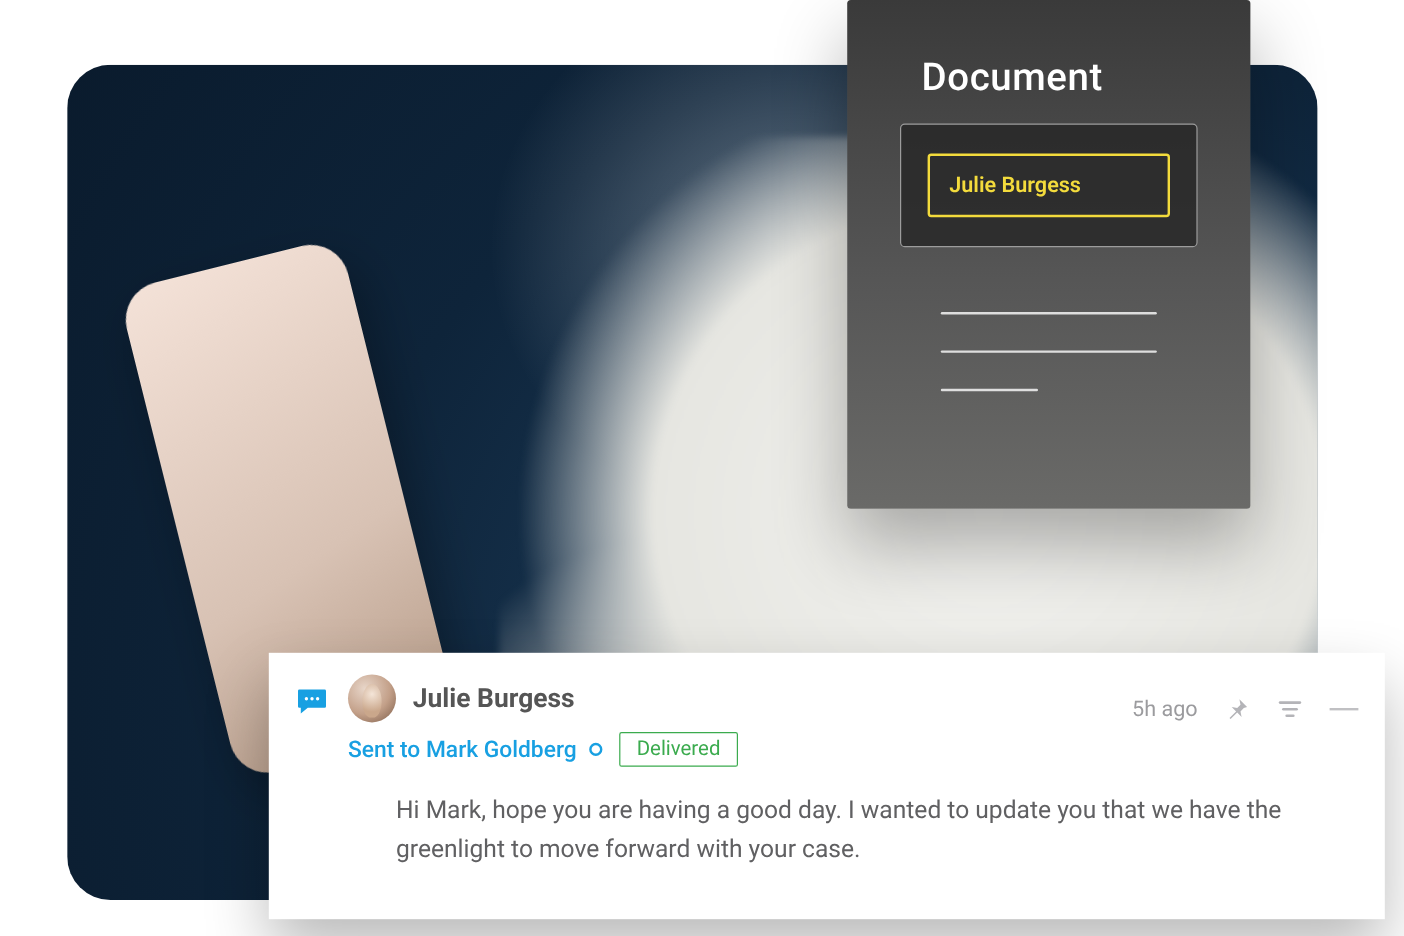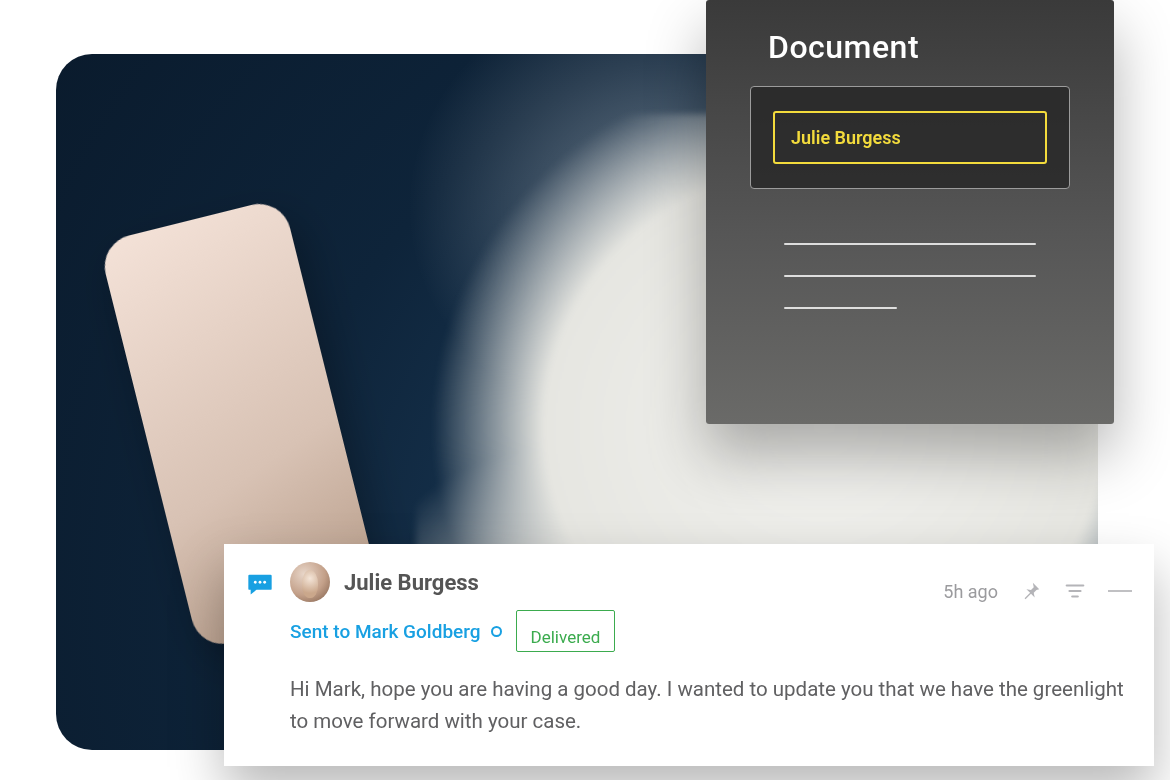--- a/index.html
+++ b/index.html
@@ -46,26 +46,26 @@
     transform: rotate(-14deg);
     box-shadow: 8px 18px 40px rgba(0,0,0,0.28);
     filter: blur(0.6px);
   }
 
   
   .doc-panel {
     position: absolute;
     top: 0;
     left: 706px;
-    width: 408px;
+    width: 336px;
     height: 424px;
     background: linear-gradient(180deg, #3a3a3a 0%, #444 20%, #565656 55%, #6a6a68 100%);
     border-radius: 3px;
     box-shadow: 0 30px 60px rgba(0,0,0,0.30);
-    padding: 24px 44px 0 44px;
+    padding: 41px 44px 0 44px;
     color: #fff;
   }
   .doc-title {
     font-size: 32px;
     font-weight: 500;
     letter-spacing: 0.5px;
     margin: 4px 0 20px 18px;
   }
   .doc-input-wrap {
     background: rgba(40,40,40,0.85);
@@ -172,30 +172,31 @@
   .sent-to { color: #18a0e2; font-weight: 500; text-align: right; }
   .status-dot {
     width: 11px; height: 11px;
     border: 2px solid #18a0e2;
     border-radius: 50%;
     display:inline-block;
   }
   .status-badge {
     border: 1.5px solid #3bab4e;
     color: #3bab4e;
-    padding: 16px 14px 4px;
+    padding: 3px 14px 4px;
     font-size: 17px;
     border-radius: 2px;
     margin-left: 4px;
   }
   .msg-text {
     margin-top: 22px;
     font-size: 20.5px;
     line-height: 1.55;
     color: #606062;
+    margin-left: 40px;
   }
 </style>
 </head>
 <body>
 
 <div class="photo"></div>
 
 <div class="doc-panel">
   <div class="doc-title">Document</div>
   <div class="doc-input-wrap">

